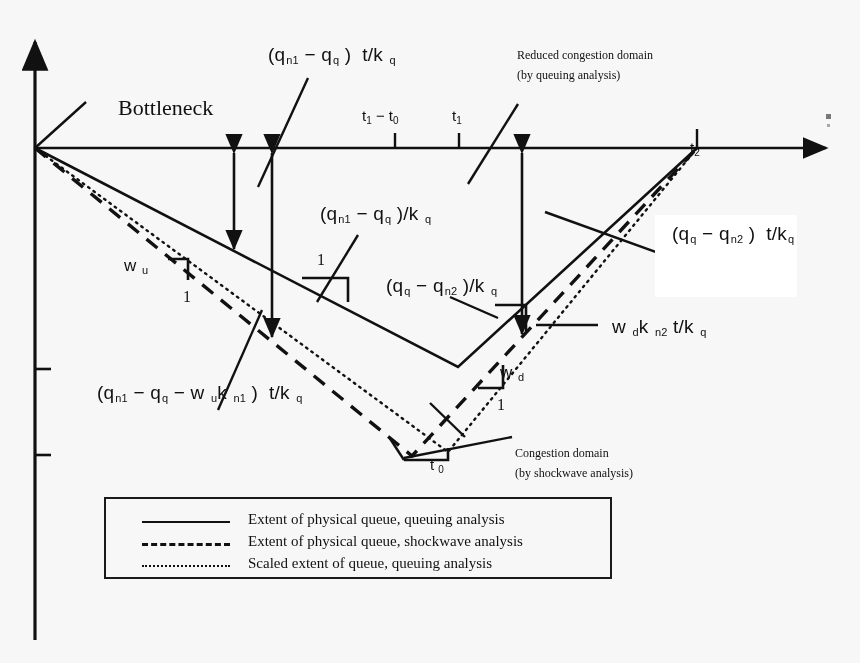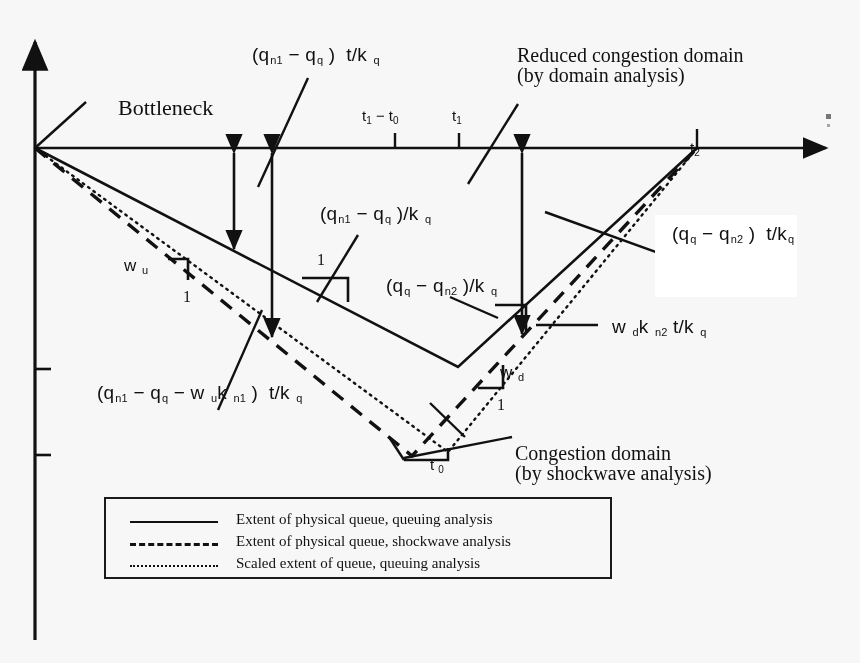--- a/index.html
+++ b/index.html
@@ -10,31 +10,31 @@
     overflow:hidden;
     position:relative;
   }
   #stage{position:absolute;left:0;top:0;width:860px;height:663px;}
   svg.diagram{position:absolute;left:0;top:0;width:860px;height:663px;}
   .lbl{position:absolute;white-space:nowrap;color:#111;}
   .math{font-family:"Liberation Sans", sans-serif;font-size:19px;letter-spacing:.2px;}
   .math sub{font-size:11px;vertical-align:-3px;padding-left:1px;}
   .tick-lbl{font-family:"Liberation Sans", sans-serif;font-size:15px;}
   .tick-lbl sub{font-size:10px;vertical-align:-3px;}
-  .domain-txt{font-family:"Liberation Serif", serif;font-size:20px;line-height:19px;}
+  .domain-txt{font-family:"Liberation Serif", serif;font-size:12px;line-height:19px;}
   .bottleneck{font-family:Liberation Serif, serif;font-size:22px;}
   .one{font-family:"Liberation Serif", serif;font-size:16px;}
   .wlab{font-family:"Liberation Sans", sans-serif;font-size:17px;text-align:right;}
   .wlab sub{font-size:11px;vertical-align:-3px;padding-left:1px;}
   .whitebox{position:absolute;background:#ffffff;}
   #legend{
     position:absolute;left:104px;top:497px;width:508px;height:82px;
     border:2px solid #1a1a1a;background:#f7f7f7;box-sizing:border-box;
   }
-  .leg-row{position:absolute;left:0;width:100%;height:22px;}
+  .leg-row{position:absolute;left:12px;width:100%;height:22px;}
   .leg-sample{position:absolute;left:24px;top:10px;width:88px;height:2px;}
   .leg-text{position:absolute;left:130px;top:0;font-family:"Liberation Serif", serif;font-size:15px;color:#111;}
   .ls-solid{background:#111;height:2px;}
   .ls-dashed{height:0;border-top:3px dashed #111;}
   .ls-dotted{height:0;border-top:2px dotted #111;}
 </style>
 </head>
 <body>
 
 <div id="stage">
@@ -97,36 +97,36 @@
       <polyline points="478,388 503,388 503,365"></polyline>
       <polyline points="404,460 448,460 448,448"></polyline>
     </g>
   </svg>
 
   <div class="whitebox" style="left:655px;top:215px;width:142px;height:82px;"></div>
 
   <div class="lbl bottleneck" style="left:118px;top:95px;">Bottleneck</div>
 
   <div class="lbl domain-txt" style="left:517px;top:46px;">Reduced congestion domain</div>
-  <div class="lbl domain-txt" style="left:517px;top:66px;">(by domain analysis)</div>
+  <div class="lbl domain-txt" style="left:517px;top:66px;">(by queuing analysis)</div>
 
   <div class="lbl domain-txt" style="left:515px;top:464px;">(by shockwave analysis)</div>
   <div class="lbl domain-txt" style="left:515px;top:444px;">Congestion domain</div>
 
   <div class="lbl tick-lbl" style="left:362px;top:107px;">
     t<sub>1</sub> − t<sub>0</sub>
   </div>
   <div class="lbl tick-lbl" style="left:452px;top:107px;">
     t<sub>1</sub>
   </div>
   <div class="lbl tick-lbl" style="left:690px;top:107px;margin-top:32px;">
     t<sub>2</sub>
   </div>
 
-  <div class="lbl math" style="left:252px;top:44px;">
+  <div class="lbl math" style="left:268px;top:44px;">
     (q<sub>n1</sub> − q<sub>q</sub> ) &nbsp;t/k <sub>q</sub>
   </div>
 
   <div class="lbl math" style="left:320px;top:203px;">
     (q<sub>n1</sub> − q<sub>q</sub> )/k <sub>q</sub>
   </div>
 
   <div class="lbl math" style="left:386px;top:275px;">
     (q<sub>q</sub> − q<sub>n2</sub> )/k <sub>q</sub>
   </div>

